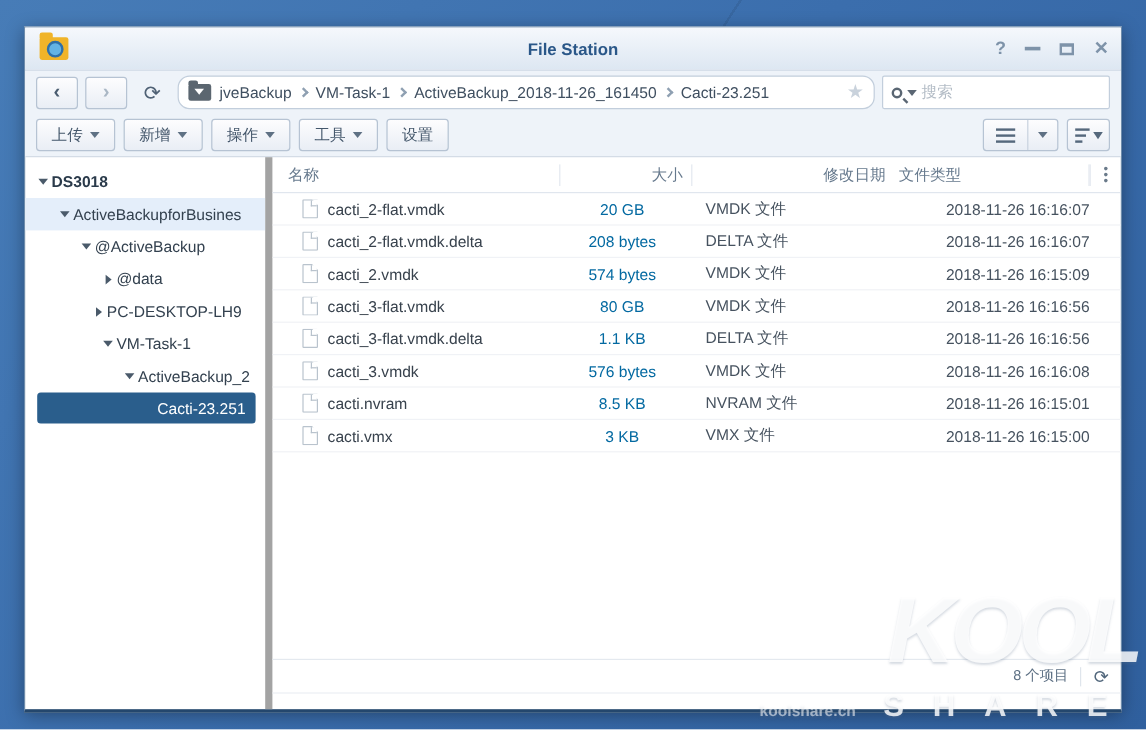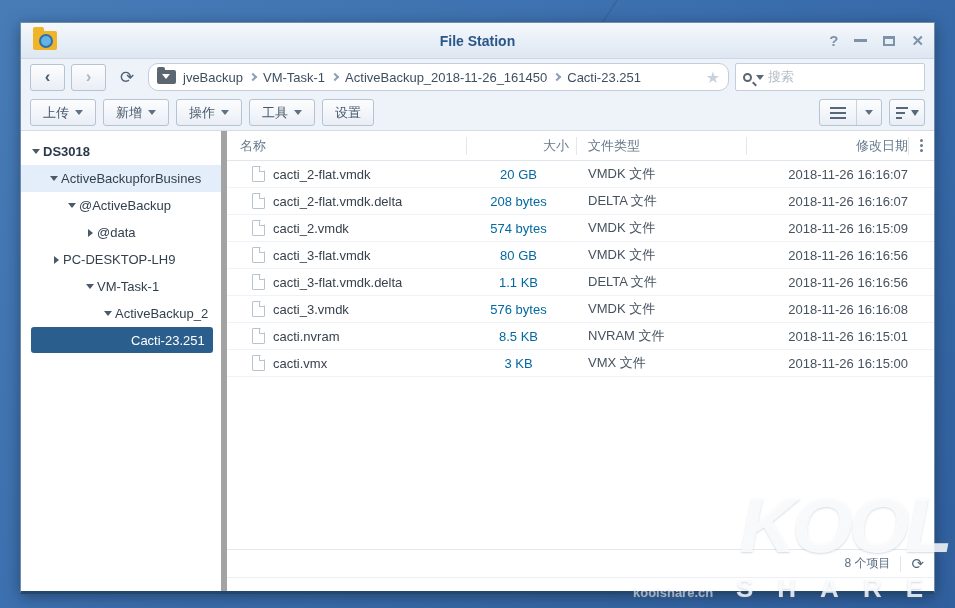--- a/index.html
+++ b/index.html
@@ -225,21 +225,21 @@
               <span class="tri-down"></span>
             </span>
           <span>@ActiveBackup</span>
         </div>
         <div class="tree-item" style="padding-left:62px">
           <span class="tw">
               <span class="tri-right"></span>
             </span>
           <span>@data</span>
         </div>
-        <div class="tree-item" style="padding-left:28px">
+        <div class="tree-item" style="padding-left:54px">
           <span class="tw">
               <span class="tri-right"></span>
             </span>
           <span>PC-DESKTOP-LH9</span>
         </div>
         <div class="tree-item" style="padding-left:62px">
           <span class="tw">
               <span class="tri-down"></span>
             </span>
           <span>VM-Task-1</span>
@@ -252,22 +252,22 @@
         </div>
         <div class="tree-item selected" style="padding-left:100px">
           <span>Cacti-23.251</span>
         </div>
       </div>
 
       <div class="content">
         <div class="thead">
           <div class="th th-name">名称</div>
           <div class="th th-size">大小</div>
+          <div class="th th-date">修改日期</div>
           <div class="th th-type">文件类型</div>
-          <div class="th th-date">修改日期</div>
           <div class="th th-opt">
               <span class="dots">
                 <i></i>
                 <i></i>
                 <i></i>
               </span>
             </div>
         </div>
 
         <div class="rows">

